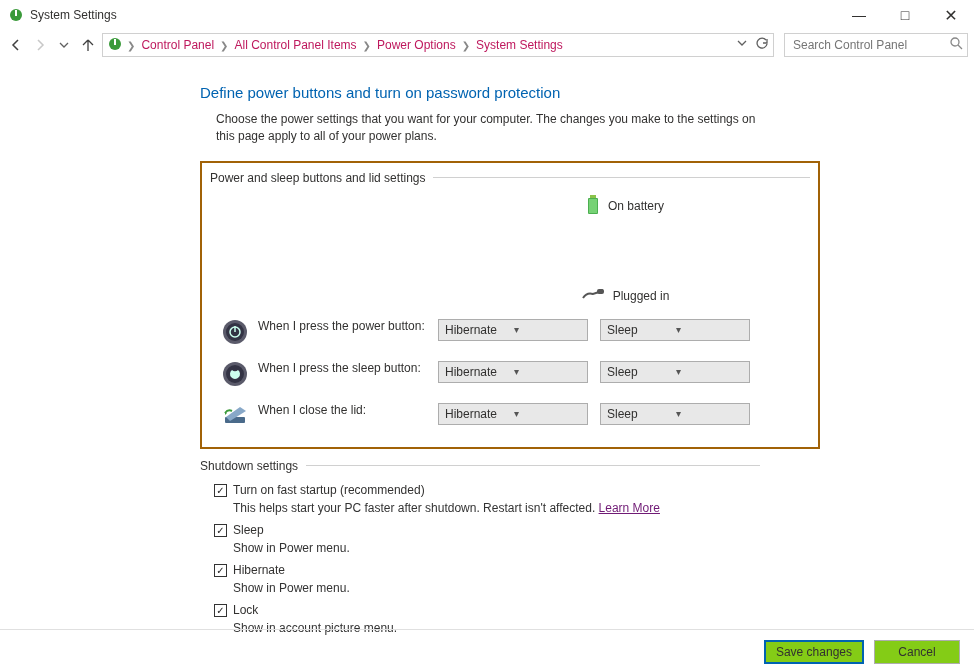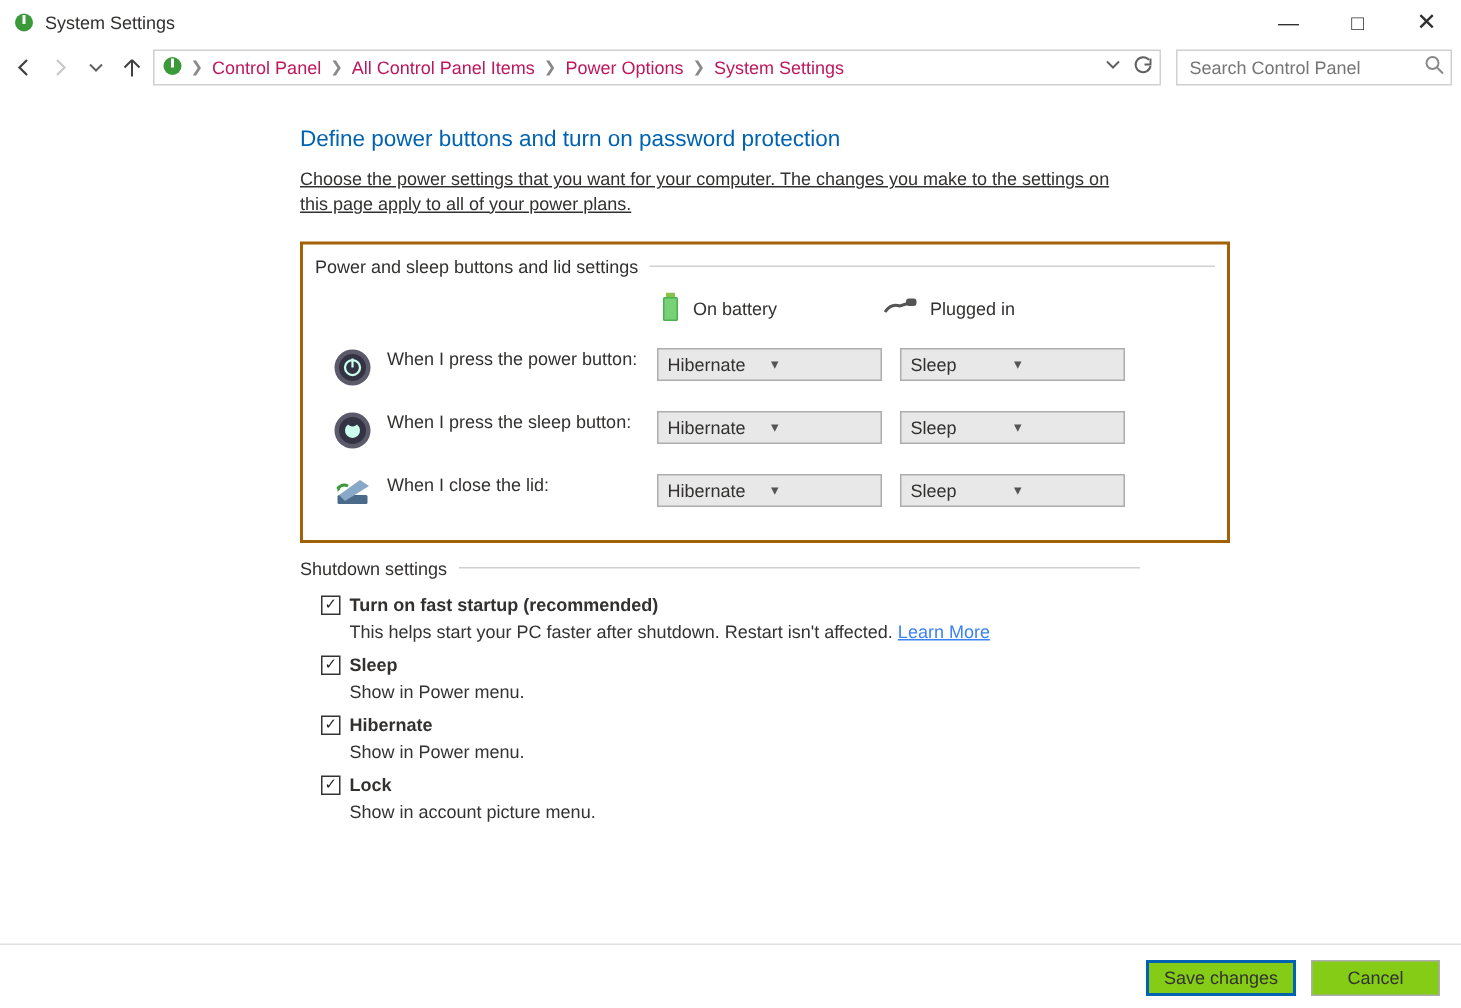--- a/index.html
+++ b/index.html
@@ -55,30 +55,30 @@
   }
   .search-box .sicon { color:#888; font-size:13px; }
   
   .content {
     padding: 24px 0 0 200px;
     width: 760px;
   }
   h1.page-title {
     color:#0063b1; font-weight:400; font-size:15px; margin:0 0 10px 0;
   }
-  .page-desc { font-size:12px; margin:0 0 16px 0; line-height:1.4; max-width:560px;text-decoration:underline; }
+  .page-desc { font-size:12px; margin:0 0 16px 16px; line-height:1.4; max-width:560px; }
   
   .highlight-section {
     border:2px solid #a16207; padding:8px 8px 14px 8px; width:620px;
   }
   .section-label-row { display:flex; align-items:center; margin-bottom:10px; }
   .section-label { font-size:12px; white-space:nowrap; }
   .section-line { flex:1; height:1px; background:#d0d0d0; margin-left:8px; }
   .cols-header {
-    display:flex; align-items:center; margin-left:230px; gap:70px; margin-bottom:14px;
+    display:flex; align-items:center; margin-left:230px; gap:70px; margin-bottom:14px;flex-direction:column;
   }
   .col-h { display:flex; align-items:center; gap:8px; font-size:12px; }
   .battery-icon { width:14px; height:20px; }
   .plug-icon { width:24px; height:14px; }
   .setting-row {
     display:flex; margin-left:12px; margin-bottom:16px;
   }
   .row-icon { width:26px; height:26px; margin-right:10px; display:flex; align-items:center; justify-content:center; }
   .row-label { width:180px; }
   .combo {
@@ -87,23 +87,23 @@
   }
   .combo span { flex:1; }
   .combo .dd { font-size:10px; color:#555; }
   
   .shutdown-section { width:560px; margin-top:10px; }
   .chk-row { display:flex; align-items:flex-start; margin-left:14px; margin-bottom:4px; }
   .chk-box {
     width:13px; height:13px; border:1px solid #333; margin-right:6px; margin-top:1px;
     display:flex; align-items:center; justify-content:center; font-size:10px; color:#222;
   }
-  .chk-label b { font-weight:700; }
+  .chk-label b { font-weight:400; }
   .chk-desc { margin-left:33px; margin-bottom:8px; color:#333; }
-  .link { color:#3b82f6; text-decoration:underline; cursor:pointer; }
+  .link { color:#701a75; text-decoration:underline; cursor:pointer; }
   
   .footer-sep {
     position:absolute; left:0; right:0; bottom:42px; height:1px; background:#e0e0e0;
   }
   .footer {
     position:absolute; bottom:8px; right:14px; display:flex; gap:10px;
   }
   .btn {
     min-width:86px; height:24px; border:1px solid #adadad; background:#84cc16;
     display:flex; align-items:center; justify-content:center; font-size:12px; padding:0 10px;

